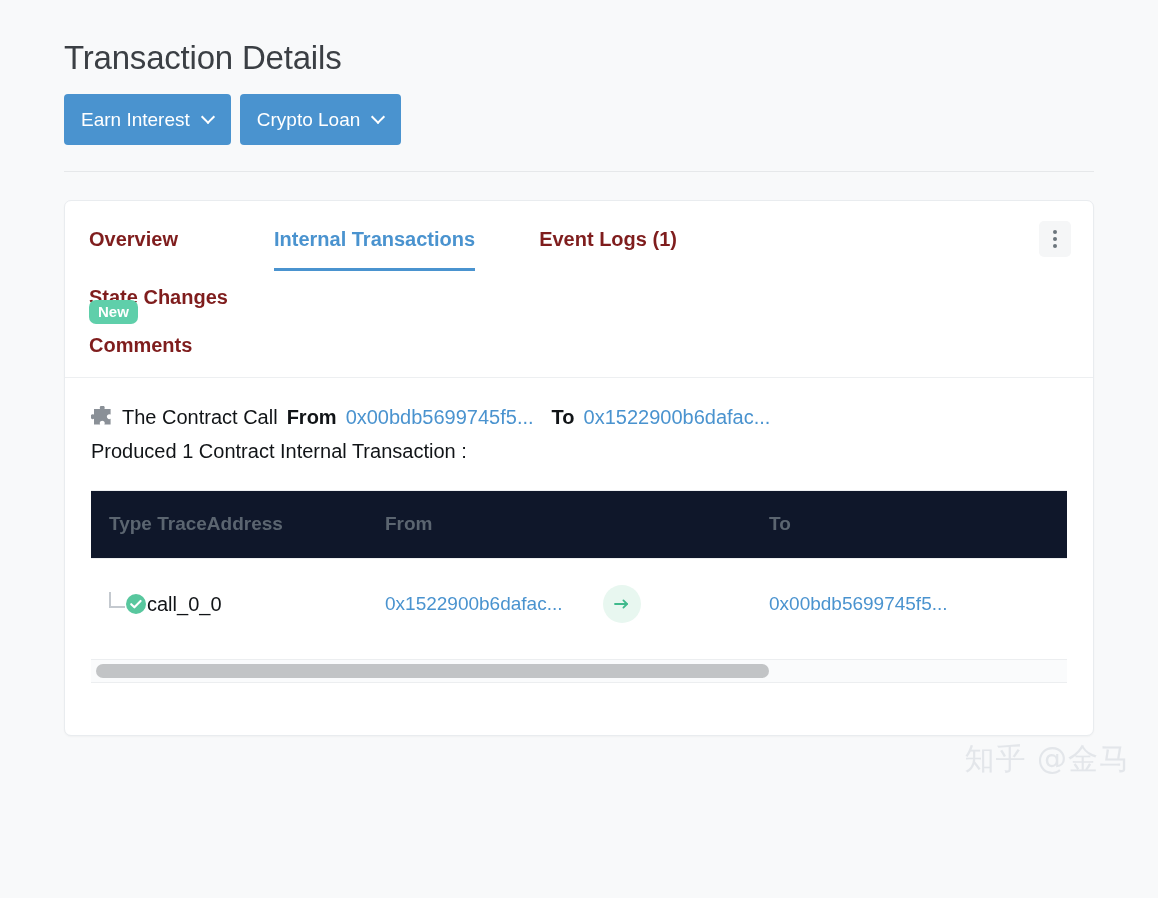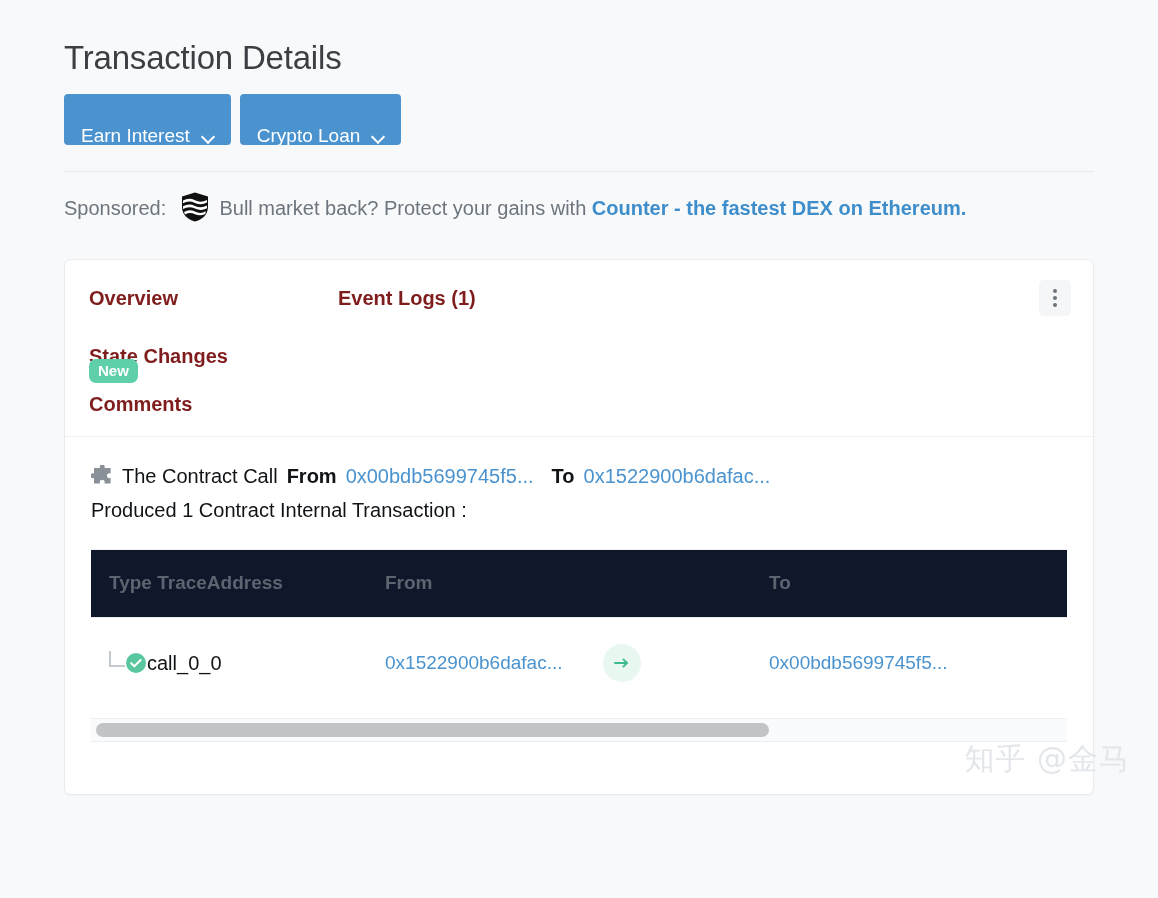--- a/index.html
+++ b/index.html
@@ -36,21 +36,21 @@
   }
 
   .btn-row {
     display: flex;
     gap: 9px;
     margin-top: 16px;
   }
 
   .action-btn {
     display: inline-flex;
-    align-items: flex-end;
+    align-items: center;
     gap: 13px;
     background: #4a93cf;
     color: #ffffff;
     border: none;
     border-radius: 4px;
     padding: 0 17px;
     height: 51px;
     font-size: 19px;
     font-family: "Liberation Sans", sans-serif;
     cursor: pointer;
@@ -348,40 +348,28 @@
       <span class="caret"></span>
     </button>
     <button class="action-btn">
       <span>Crypto Loan</span>
       <span class="caret"></span>
     </button>
   </div>
 
   <hr class="hr-divider">
 
-  <div class="sponsored">
-    <span class="label">Sponsored:</span>
-    <span class="shield-icon">
-      <svg width="28" height="30" viewBox="0 0 28 30" aria-hidden="true">
-        <path d="M14 0.5 L27 4.5 L27 15 C27 23 20.5 28 14 29.5 C7.5 28 1 23 1 15 L1 4.5 Z" fill="#111111"></path>
-        <path d="M2 8.5 Q8 5.2 14 8.2 Q20 11.2 26 7.9 L26 10.6 Q20 13.9 14 10.9 Q8 7.9 2 11.2 Z" fill="#ffffff"></path>
-        <path d="M2 14.2 Q8 10.9 14 13.9 Q20 16.9 26 13.6 L26 16.3 Q20 19.6 14 16.6 Q8 13.6 2 16.9 Z" fill="#ffffff"></path>
-        <path d="M3 19.9 Q8.5 16.9 14 19.6 Q19.5 22.3 25 19.3 L24.2 21.9 Q19.2 24.6 14 22.2 Q8.8 19.8 4 22.4 Z" fill="#ffffff"></path>
-      </svg>
-    </span>
-    <span>Bull market back? Protect your gains with</span>
-    <a class="sponsor-link" href="#">Counter - the fastest DEX on Ethereum.</a>
-  </div>
 
   <div class="card">
 
     <div class="tabs-area">
       <div class="tab-row">
         <div class="tab">Overview</div>
         <div class="tab-gap-1"></div>
+        <div class="tab active">Internal Transactions</div>
         <div class="tab-gap-2"></div>
         <div class="tab">Event Logs (1)</div>
       </div>
 
       <div class="tab-row row2">
         <div class="tab row2-item">State Changes</div>
         <div class="tab-gap-3"></div>
         <div class="new-badge">New</div>
         <div class="tab-gap-4"></div>
         <div class="tab row2-item">Comments</div>

